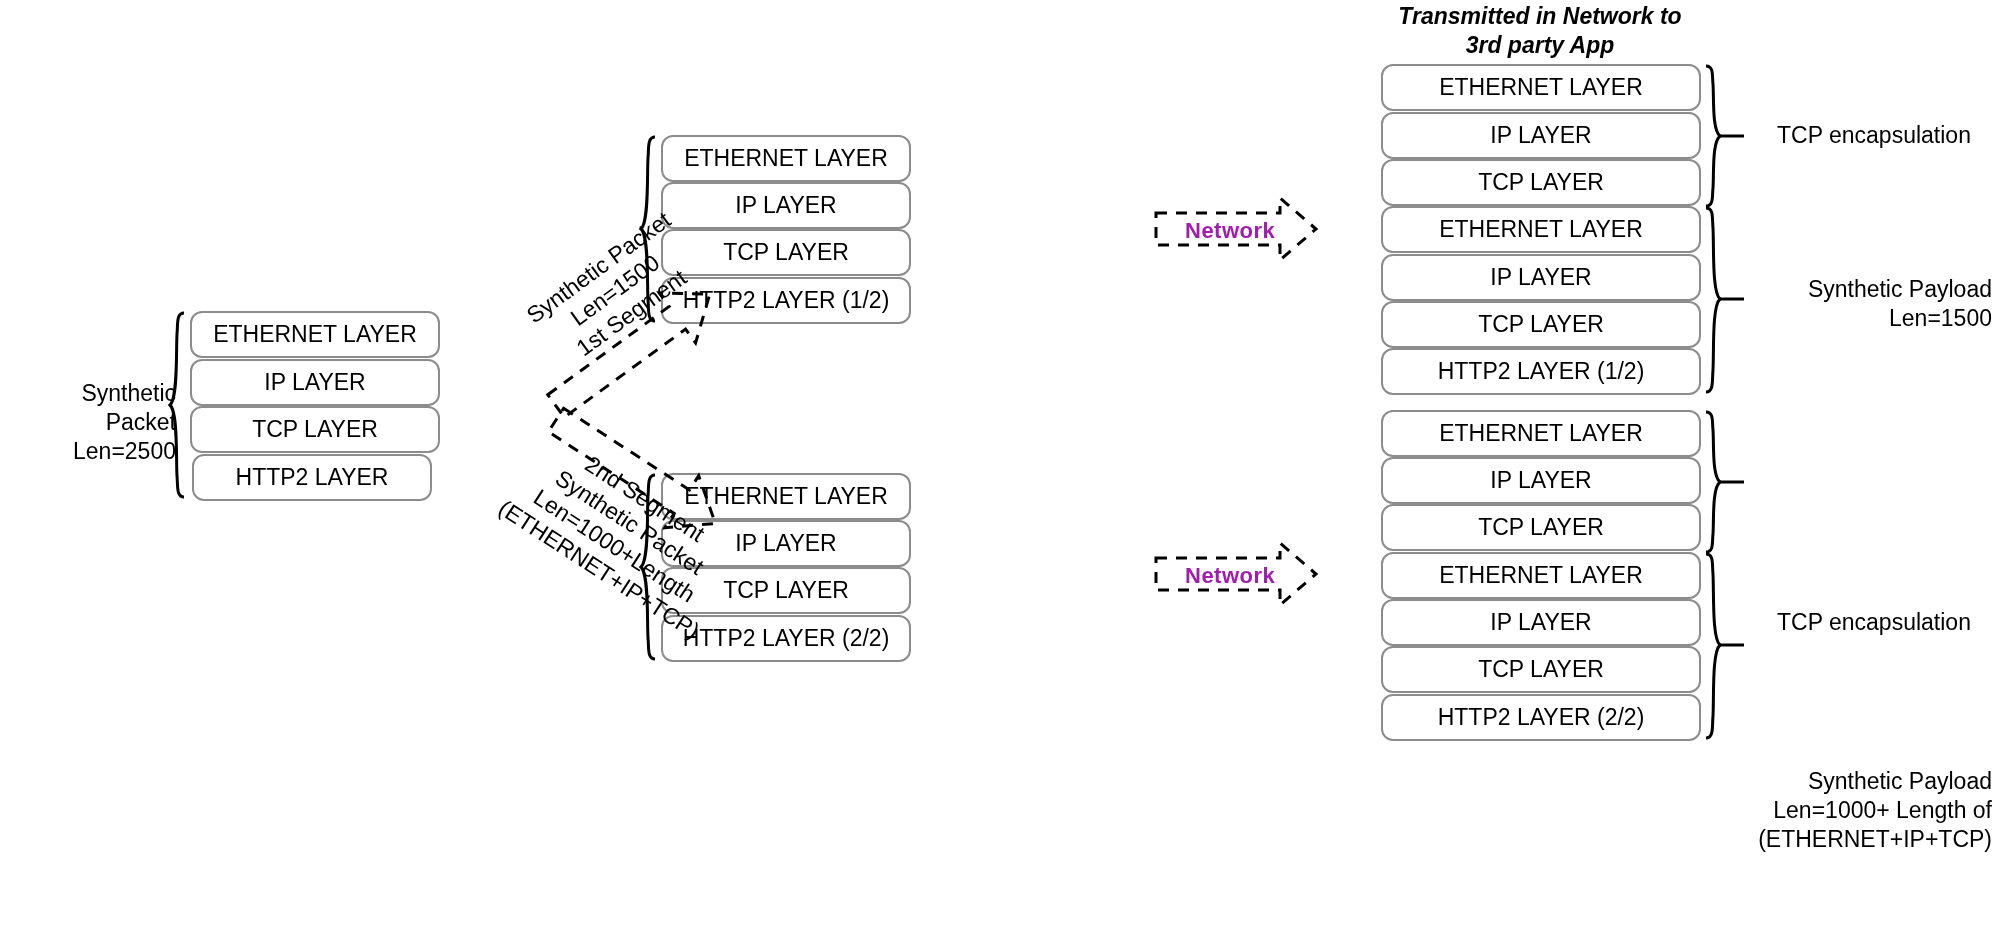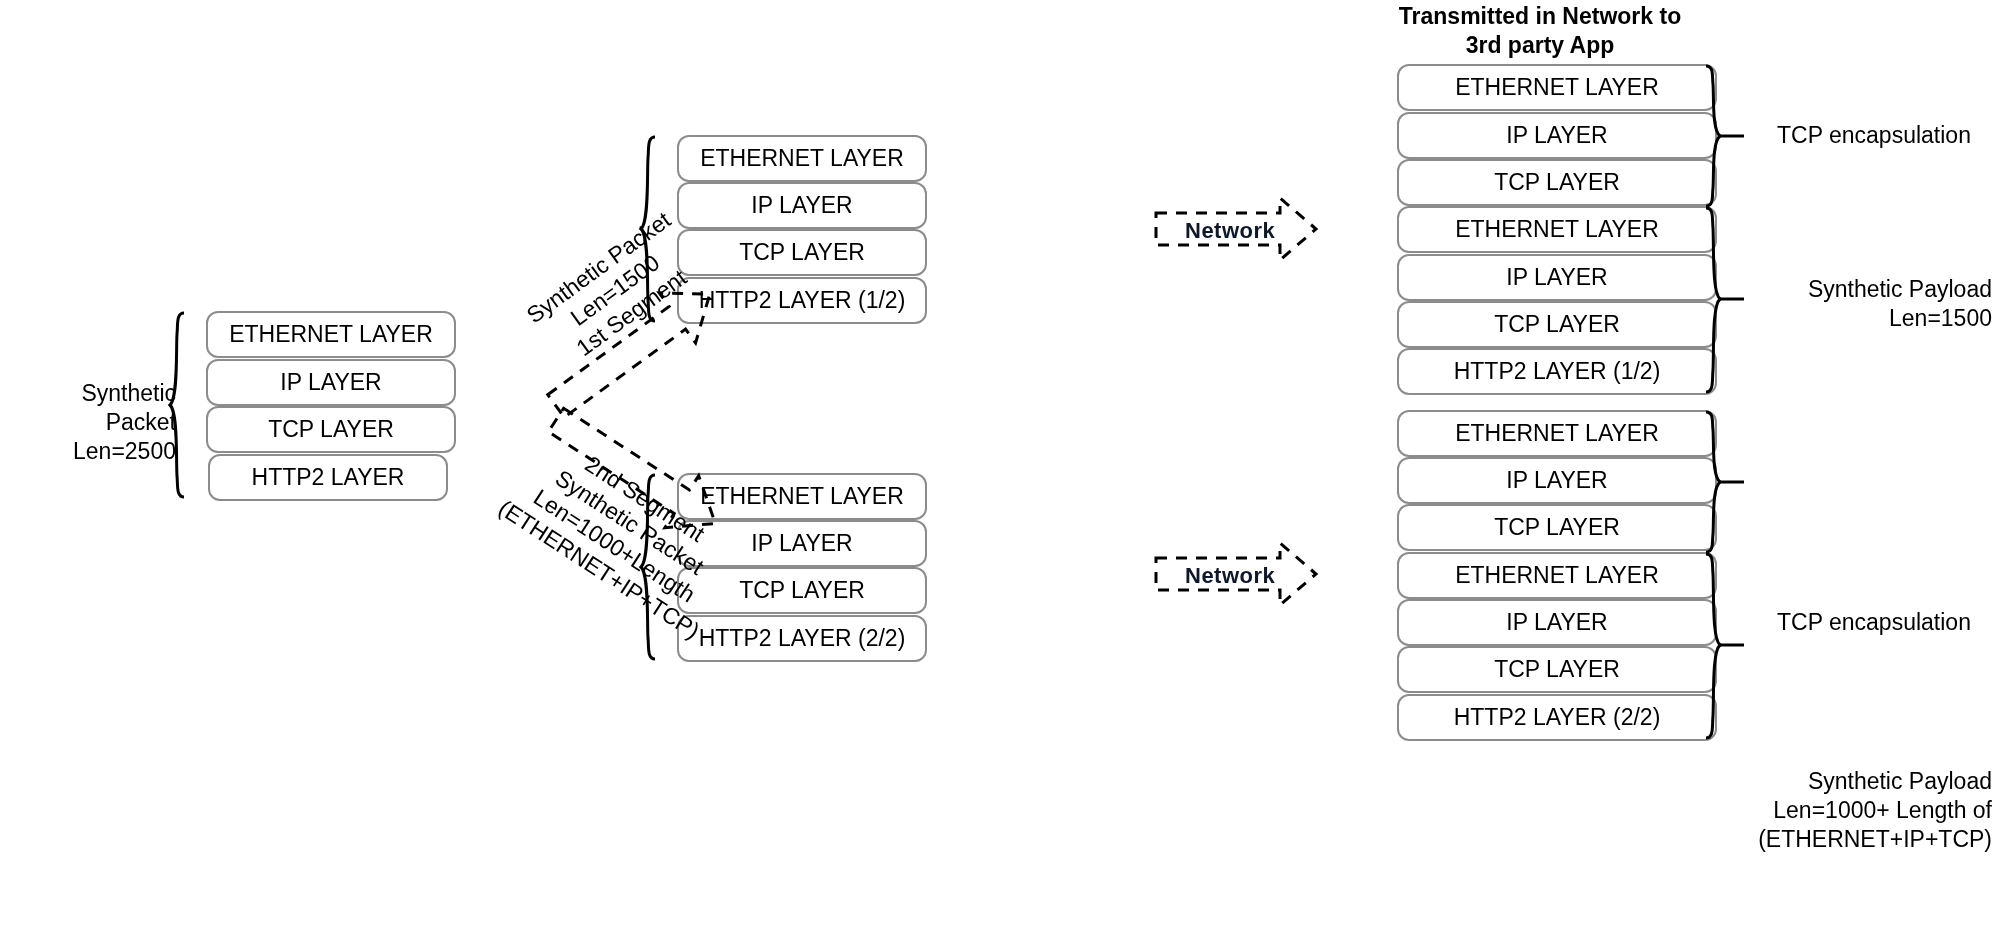--- a/index.html
+++ b/index.html
@@ -23,21 +23,20 @@
     box-sizing: border-box;
     border: 2px solid #8c8c8c;
     border-radius: 12px;
     background: #ffffff;
     display: flex;
     align-items: center;
     justify-content: center;
     font-size: 23px;
     color: #000000;
     white-space: nowrap;
-    margin-left: 16px;
   }
   .stack-col { position: absolute; }
   .plain-label {
     position: absolute;
     font-size: 23px;
     line-height: 1.25;
     text-align: right;
     white-space: pre-line;
     color: #000000;
   }
@@ -56,37 +55,37 @@
     line-height: 1.22;
     text-align: center;
     white-space: pre-line;
     transform-origin: 50% 50%;
   }
   .net-text {
     position: absolute;
     font-size: 22px;
     font-weight: bold;
     letter-spacing: 0.5px;
-    color: #0f172a;
+    color: #a21caf;
     white-space: nowrap;
   }
   svg.overlay {
     position: absolute;
     left: 0; top: 0;
     width: 1992px;
     height: 942px;
     pointer-events: none;
   }
 </style>
 </head>
 <body>
 
 <div id="canvas">
 
-  <div class="header-label" style="left:1330px; top:2px; width:420px;">Transmitted in Network to
+  <div class="header-label" style="left:1330px; top:2px; width:420px;font-style:italic;">Transmitted in Network to
 3rd party App</div>
 
   <div class="stack-col">
     <div class="layer-box" style="left:190px; top:311px; width:250px; height:47px;">ETHERNET LAYER</div>
     <div class="layer-box" style="left:190px; top:359px; width:250px; height:47px;">IP LAYER</div>
     <div class="layer-box" style="left:190px; top:406px; width:250px; height:47px;">TCP LAYER</div>
     <div class="layer-box" style="left:192px; top:454px; width:240px; height:47px;">HTTP2 LAYER</div>
   </div>
   <div class="plain-label" style="left:6px; top:379px; width:170px;">Synthetic Packet
 Len=2500</div>

